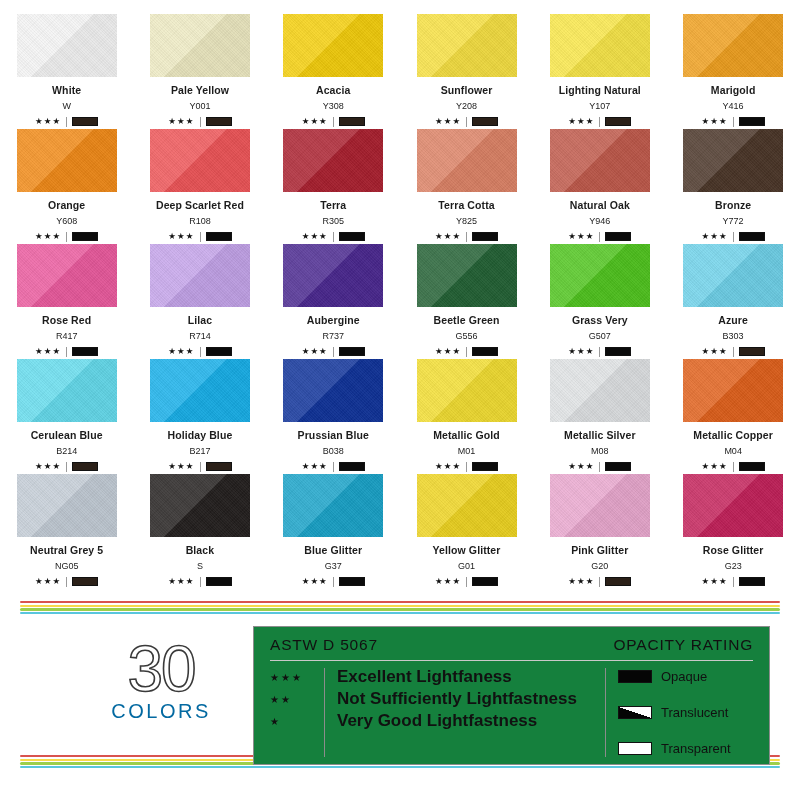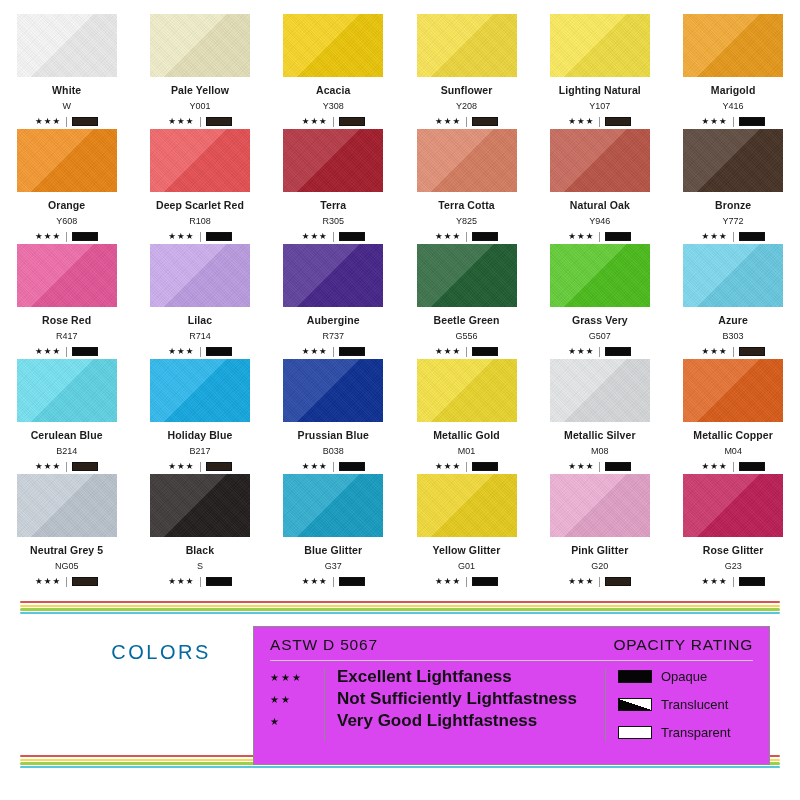--- a/index.html
+++ b/index.html
@@ -150,21 +150,21 @@
     margin-top: 2px;
   }
 
   #legend-panel {
     position: absolute;
     left: 253px;
     top: 626px;
     width: 517px;
     height: 139px;
     border: 1px solid #8c8c8c;
-    background: #d946ef;
+    background: #15803d;
     box-sizing: border-box;
     padding: 9px 16px 8px 16px;
   }
   #legend-header {
     display: flex;
     justify-content: space-between;
     align-items: baseline;
     padding-bottom: 6px;
   }
   .legend-title {
@@ -219,21 +219,21 @@
     white-space: nowrap;
     font-weight: bold;
   }
   #opacity-col {
     display: flex;
     flex: 1;
   }
   .op-rows {
     display: flex;
     flex-direction: column;
-    gap: 11px;
+    gap: 19px;
   }
   .op-row {
     display: flex;
     align-items: center;
     gap: 9px;
     height: 17px;
   }
   .op-swatch {
     width: 34px;
     height: 13px;
@@ -663,20 +663,21 @@
 </div>
 
 <div class="rainbow" id="rainbow-bottom">
   <div class="r-line l0" style="background: rgb(217, 83, 79);"></div>
   <div class="r-line l1" style="background: rgb(247, 217, 76);"></div>
   <div class="r-line l2" style="background: rgb(156, 207, 75);"></div>
   <div class="r-line l3" style="background: rgb(89, 198, 221);"></div>
 </div>
 
 <div id="colors-badge">
+  <div class="big-number">30</div>
   <div class="colors-word">COLORS</div>
 </div>
 
 <div id="legend-panel">
   <div id="legend-header">
     <div class="legend-title">ASTW D  5067</div>
     <div class="legend-title">OPACITY RATING</div>
   </div>
   <div id="legend-rule"></div>
   <div id="legend-body">

